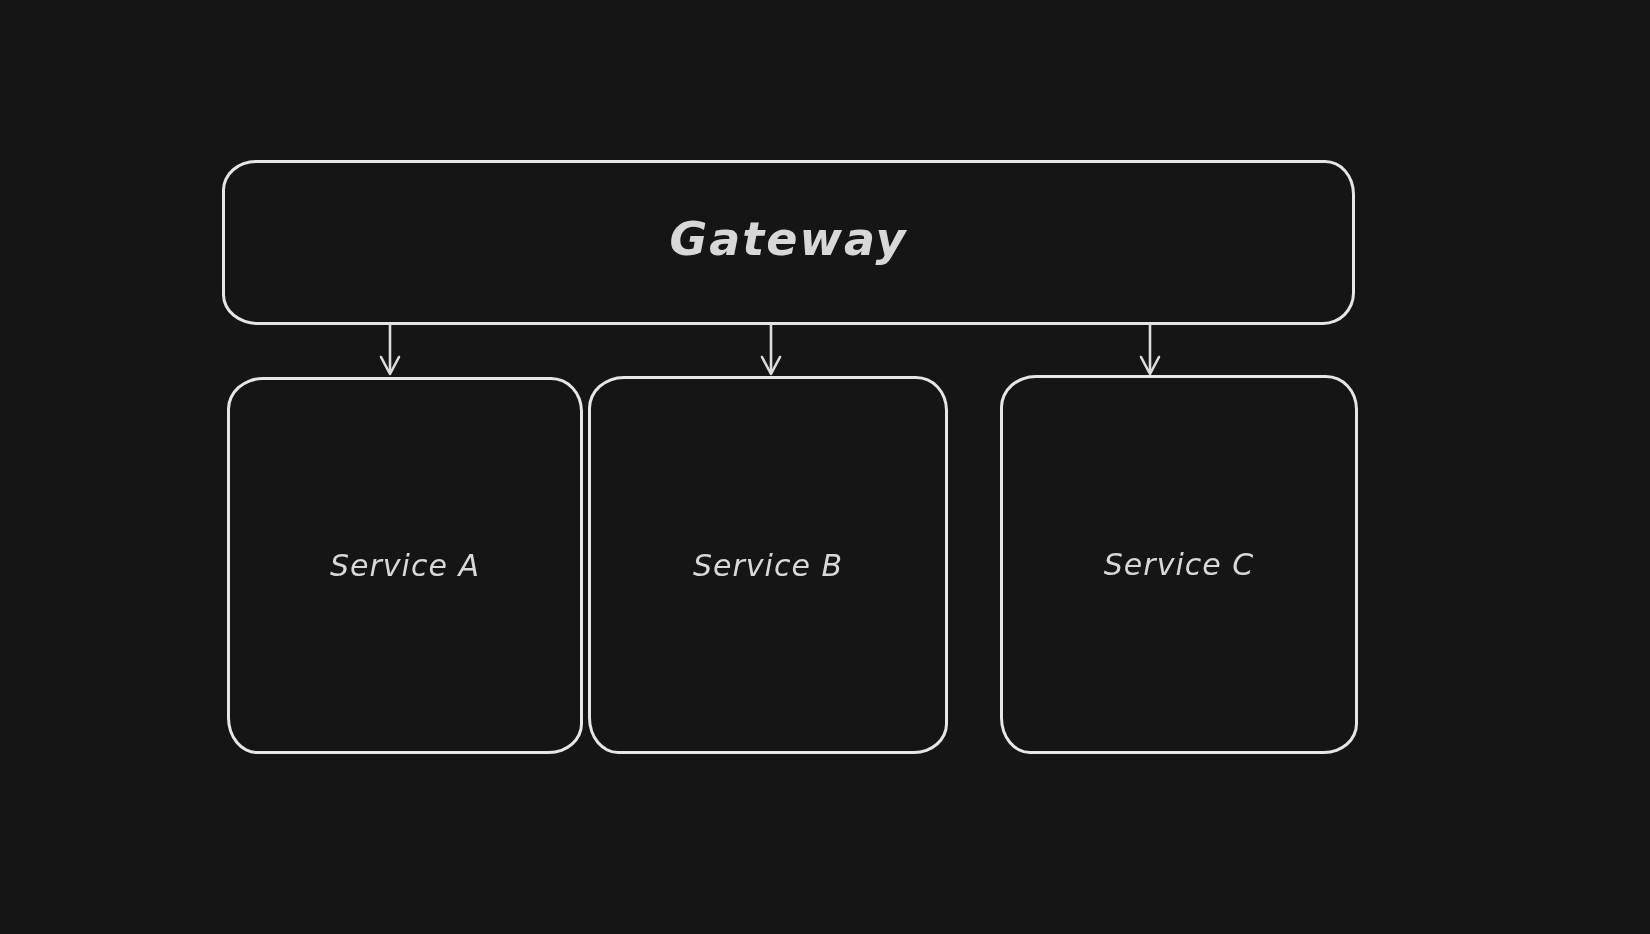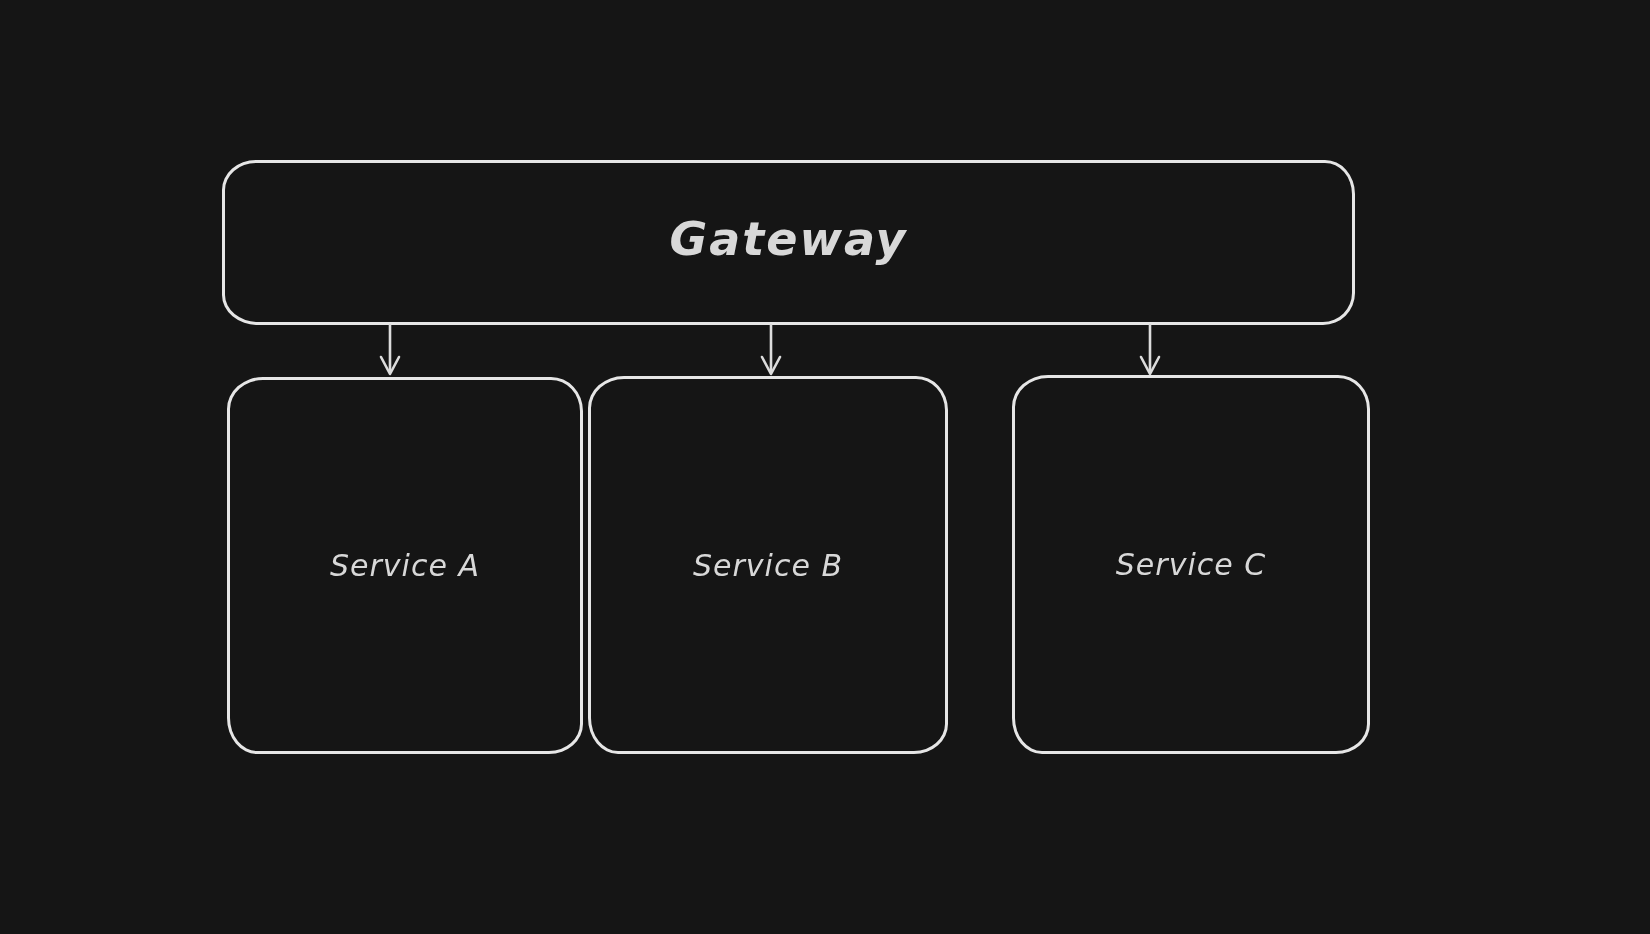--- a/index.html
+++ b/index.html
@@ -43,21 +43,21 @@
     text-align: right;
   }
   .node-service .node-label {
     font-size: 30px;
     font-weight: 400;
     font-style: italic;
     letter-spacing: 1px;
   }
   .node-service-a { left: 227px; top: 377px; width: 356px; height: 377px; }
   .node-service-b { left: 588px; top: 376px; width: 360px; height: 378px; }
-  .node-service-c { left: 1000px; top: 375px; width: 358px; height: 379px; margin-left: 12px; }
+  .node-service-c { left: 1000px; top: 375px; width: 358px; height: 379px; }
 
   .edge-arrow {
     position: absolute;
     width: 44px;
     height: 56px;
     top: 322px;
   }
   .edge-a { left: 368px; }
   .edge-b { left: 749px; }
   .edge-c { left: 1128px; }

